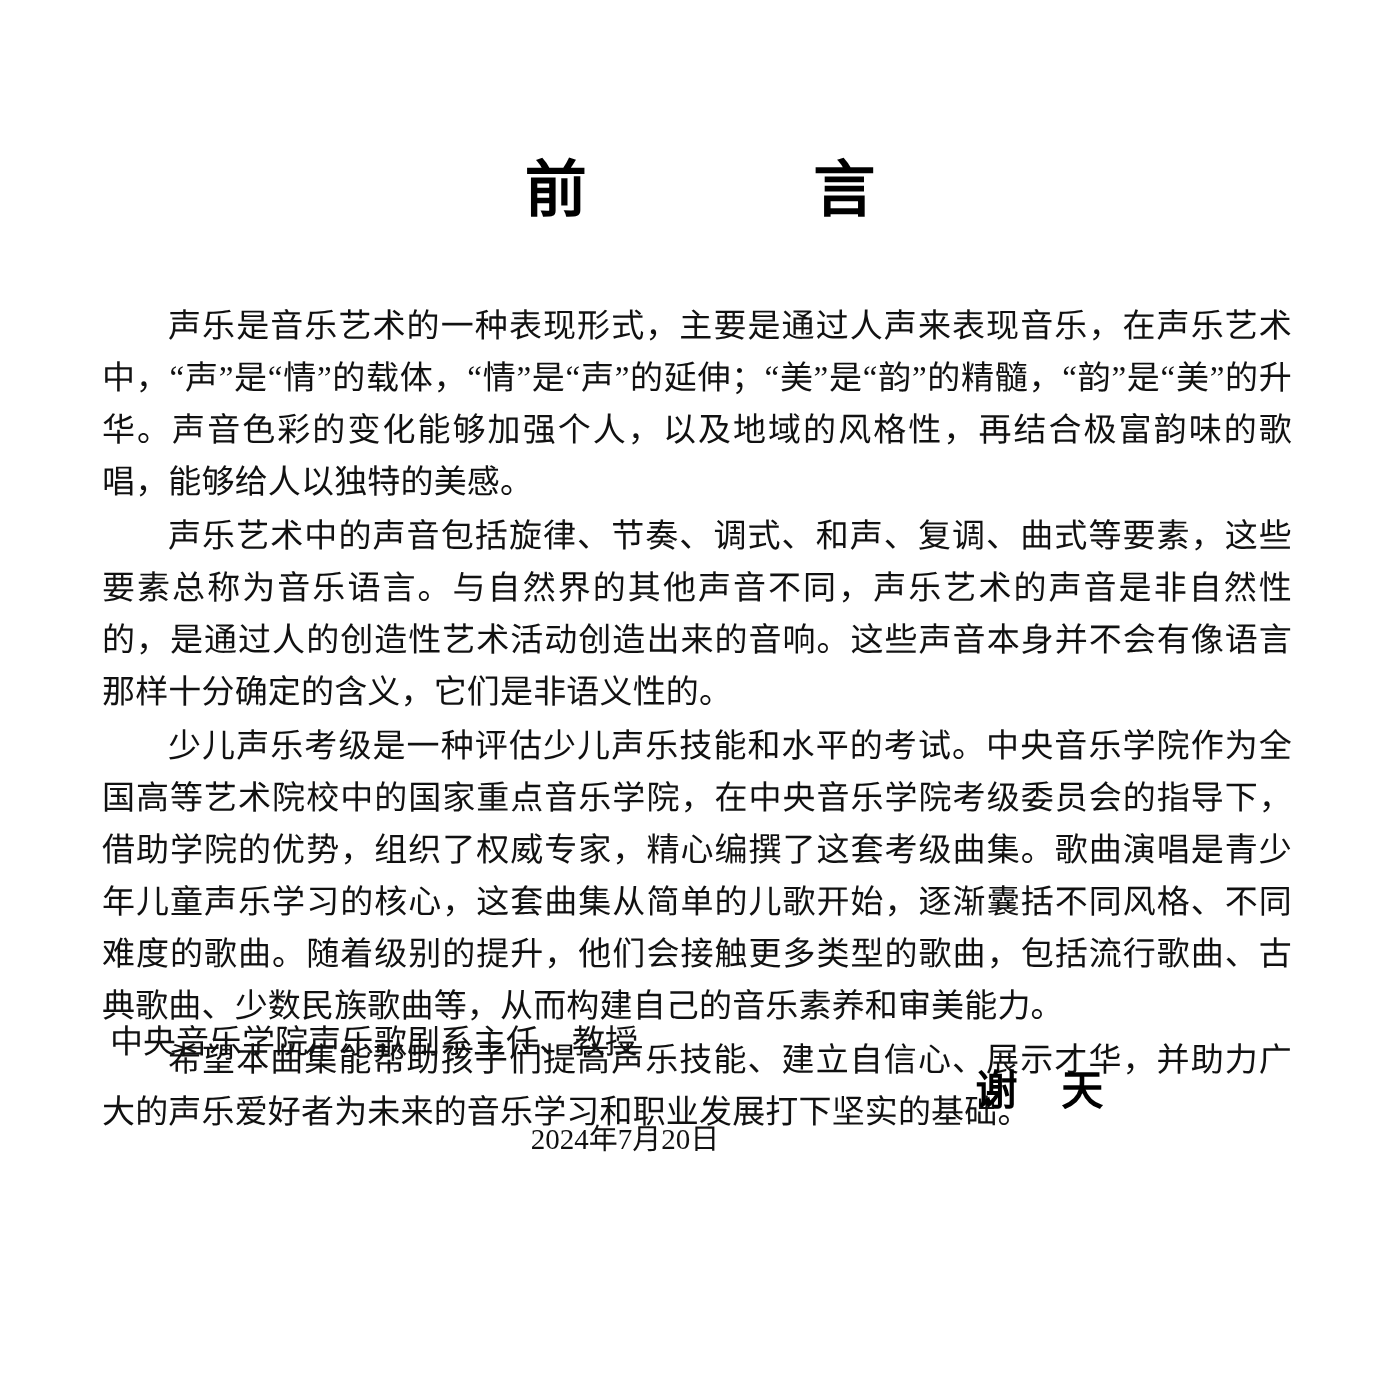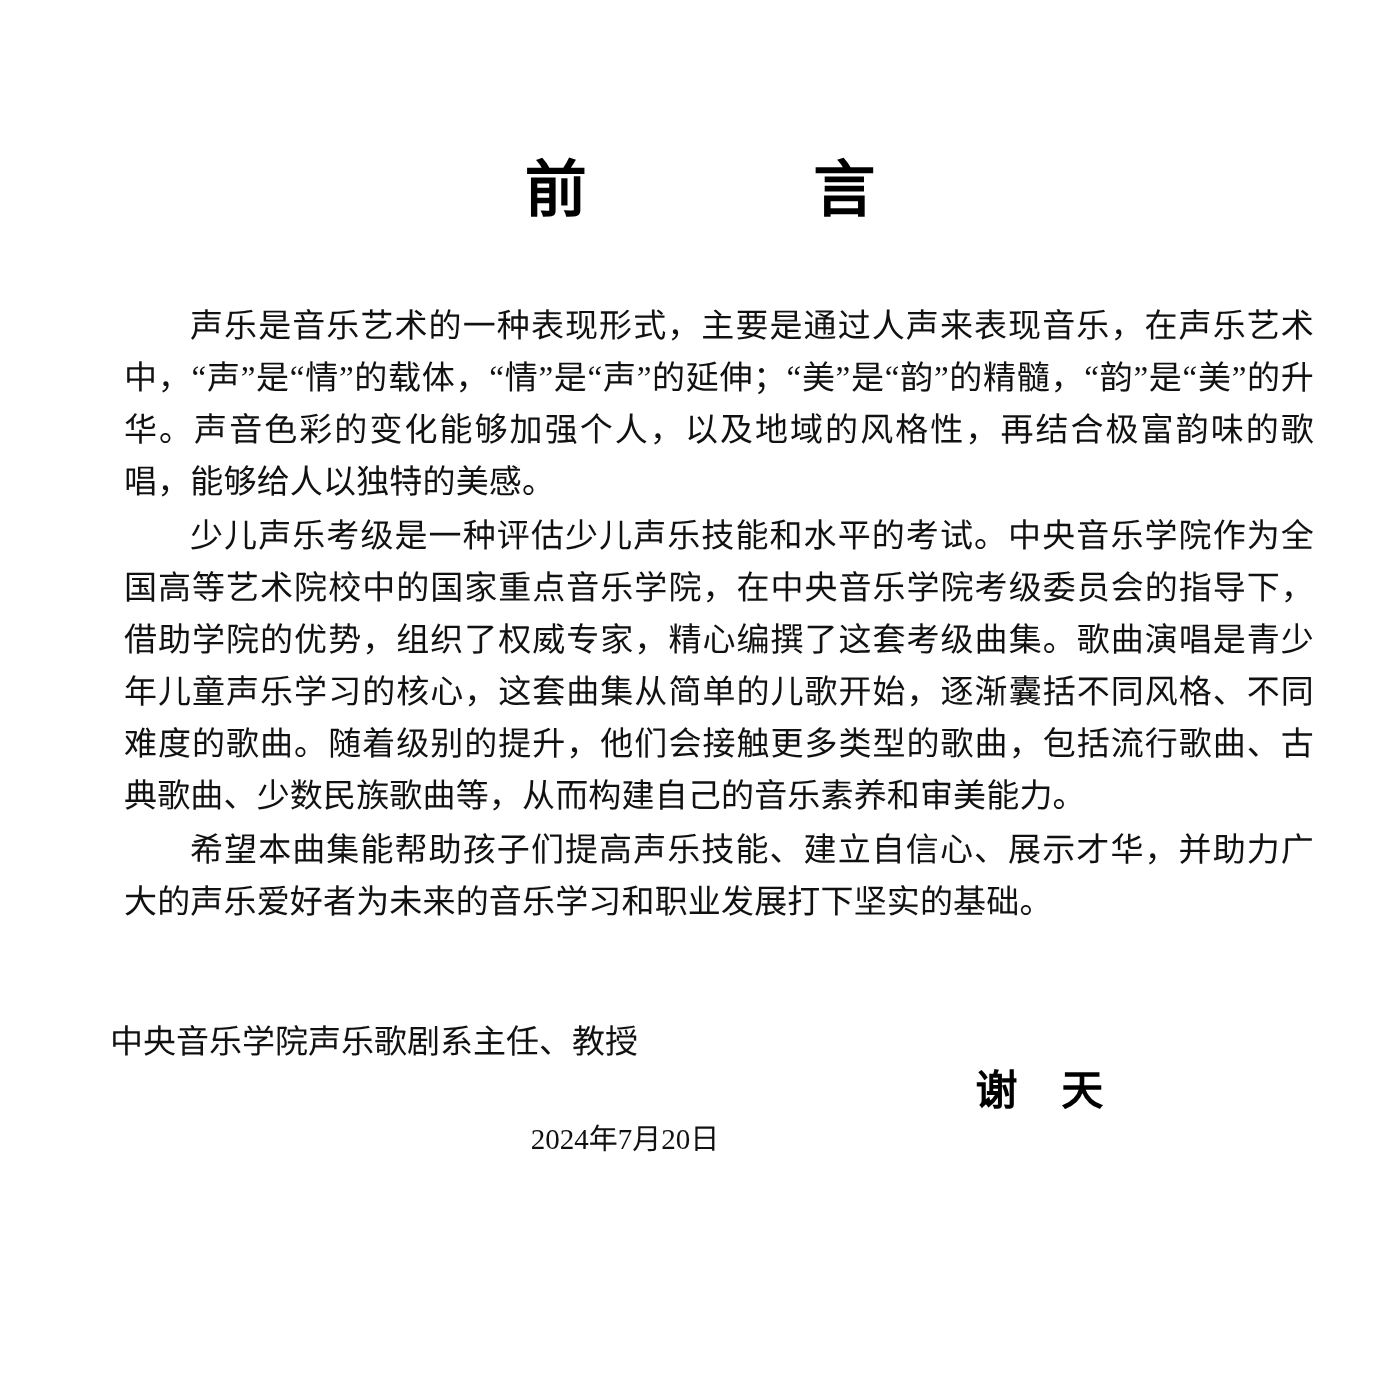--- a/index.html
+++ b/index.html
@@ -31,21 +31,21 @@
     letter-spacing: 0.55em;
     text-indent: 0.55em;
     color: #000000;
     white-space: pre;
   }
 
   
   .body-block {
     position: absolute;
     top: 300px;
-    left: 124px;
+    left: 102px;
     width: 1190px;
   }
   .para {
     font-family: "Liberation Serif", "DejaVu Serif", serif;
     font-size: 33px;
     line-height: 52px;
     color: #111111;
     text-align: justify;
     text-justify: inter-ideograph;
     text-indent: 2em;
@@ -92,20 +92,21 @@
 </style>
 </head>
 <body>
 
 <div class="page">
 
   <h1 class="doc-title">前　　言</h1>
 
   <div class="body-block">
     <p class="para">声乐是音乐艺术的一种表现形式，主要是通过人声来表现音乐，在声乐艺术中，“声”是“情”的载体，“情”是“声”的延伸；“美”是“韵”的精髓，“韵”是“美”的升华。声音色彩的变化能够加强个人，以及地域的风格性，再结合极富韵味的歌唱，能够给人以独特的美感。</p>
+    <p class="para">声乐艺术中的声音包括旋律、节奏、调式、和声、复调、曲式等要素，这些要素总称为音乐语言。与自然界的其他声音不同，声乐艺术的声音是非自然性的，是通过人的创造性艺术活动创造出来的音响。这些声音本身并不会有像语言那样十分确定的含义，它们是非语义性的。</p>
     <p class="para">少儿声乐考级是一种评估少儿声乐技能和水平的考试。中央音乐学院作为全国高等艺术院校中的国家重点音乐学院，在中央音乐学院考级委员会的指导下，借助学院的优势，组织了权威专家，精心编撰了这套考级曲集。歌曲演唱是青少年儿童声乐学习的核心，这套曲集从简单的儿歌开始，逐渐囊括不同风格、不同难度的歌曲。随着级别的提升，他们会接触更多类型的歌曲，包括流行歌曲、古典歌曲、少数民族歌曲等，从而构建自己的音乐素养和审美能力。</p>
     <p class="para">希望本曲集能帮助孩子们提高声乐技能、建立自信心、展示才华，并助力广大的声乐爱好者为未来的音乐学习和职业发展打下坚实的基础。</p>
   </div>
 
   <div class="sign-block">
     <div class="sign-role">中央音乐学院声乐歌剧系主任、教授</div>
     <div class="sign-name">谢　天</div>
     <div class="sign-date">2024年7月20日</div>
   </div>
 

